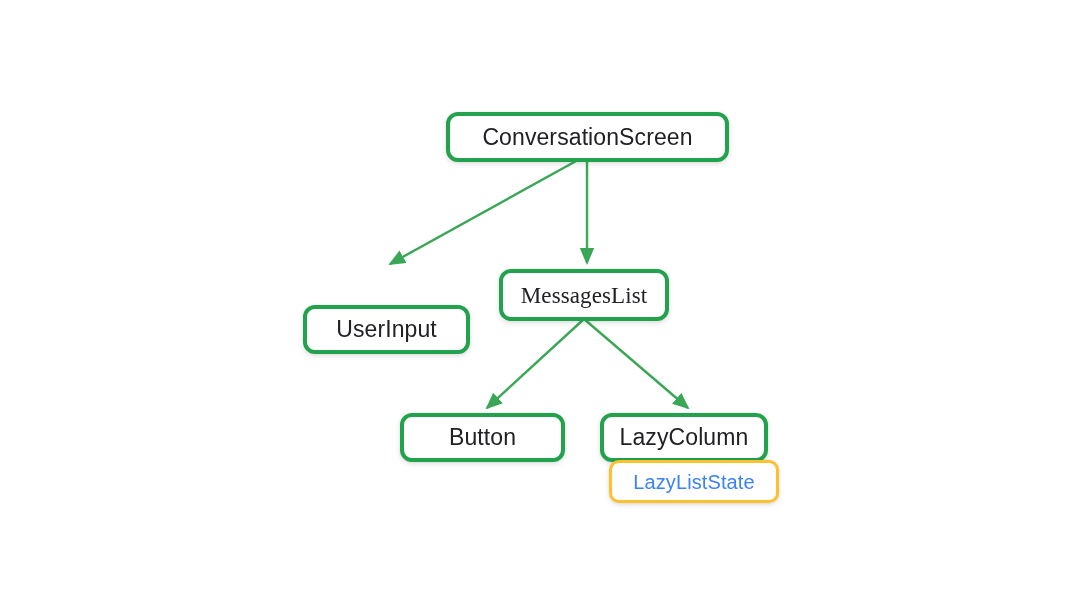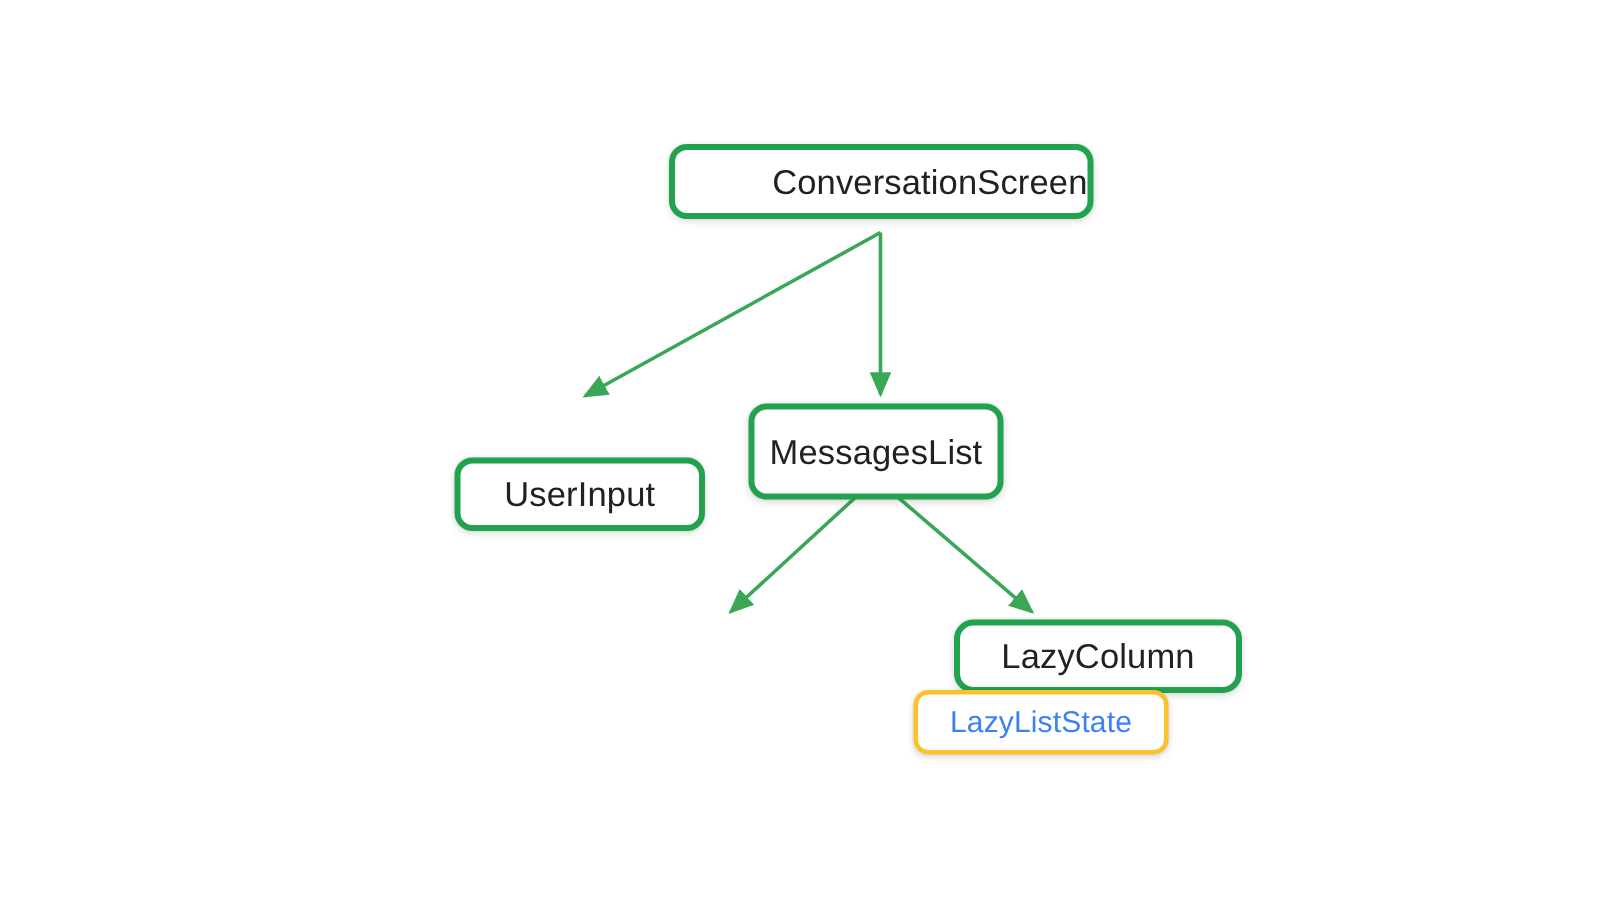--- a/index.html
+++ b/index.html
@@ -52,25 +52,25 @@
     color: #202124;
   }
   .node.amber {
     border-color: #FDC12E;
   }
   .node.amber .node-label {
     color: #3b82f6;
   }
 
   
-  #node-conversationscreen { left: 446px; top: 96px; width: 283px; height: 50px; justify-content: flex-end; }
+  #node-conversationscreen { left: 446px; top: 112px; width: 283px; height: 50px; }
   #node-userinput         { left: 303px; top: 269px; width: 167px; height: 49px; margin-top: 36px; }
-  #node-messageslist      { left: 499px; top: 269px; width: 170px; height: 64px; }
+  #node-messageslist      { left: 499px; top: 269px; width: 170px; height: 52px; font-family: Liberation Serif, serif; }
   #node-button            { left: 400px; top: 413px; width: 165px; height: 49px; }
-  #node-lazycolumn        { left: 636px; top: 413px; width: 192px; height: 49px; border-radius: 13px; }
+  #node-lazycolumn        { left: 600px; top: 413px; width: 168px; height: 49px; }
   #node-lazyliststate     { left: 609px; top: 460px; width: 170px; height: 43px; border-width: 3px; border-radius: 10px; }
   #node-lazyliststate .node-label { font-size: 20px; }
 </style>
 </head>
 <body>
 
 <div id="canvas">
 
   <svg id="edges" viewBox="0 0 1080 608" width="1080" height="608" xmlns="http://www.w3.org/2000/svg">
     <defs>
@@ -93,20 +93,23 @@
   </div>
 
   <div class="node green" id="node-userinput">
     <span class="node-label">UserInput</span>
   </div>
 
   <div class="node green" id="node-messageslist">
     <span class="node-label">MessagesList</span>
   </div>
 
+  <div class="node green" id="node-button">
+    <span class="node-label">Button</span>
+  </div>
 
   <div class="node green" id="node-lazycolumn">
     <span class="node-label">LazyColumn</span>
   </div>
 
   <div class="node amber" id="node-lazyliststate">
     <span class="node-label">LazyListState</span>
   </div>
 
 </div>

